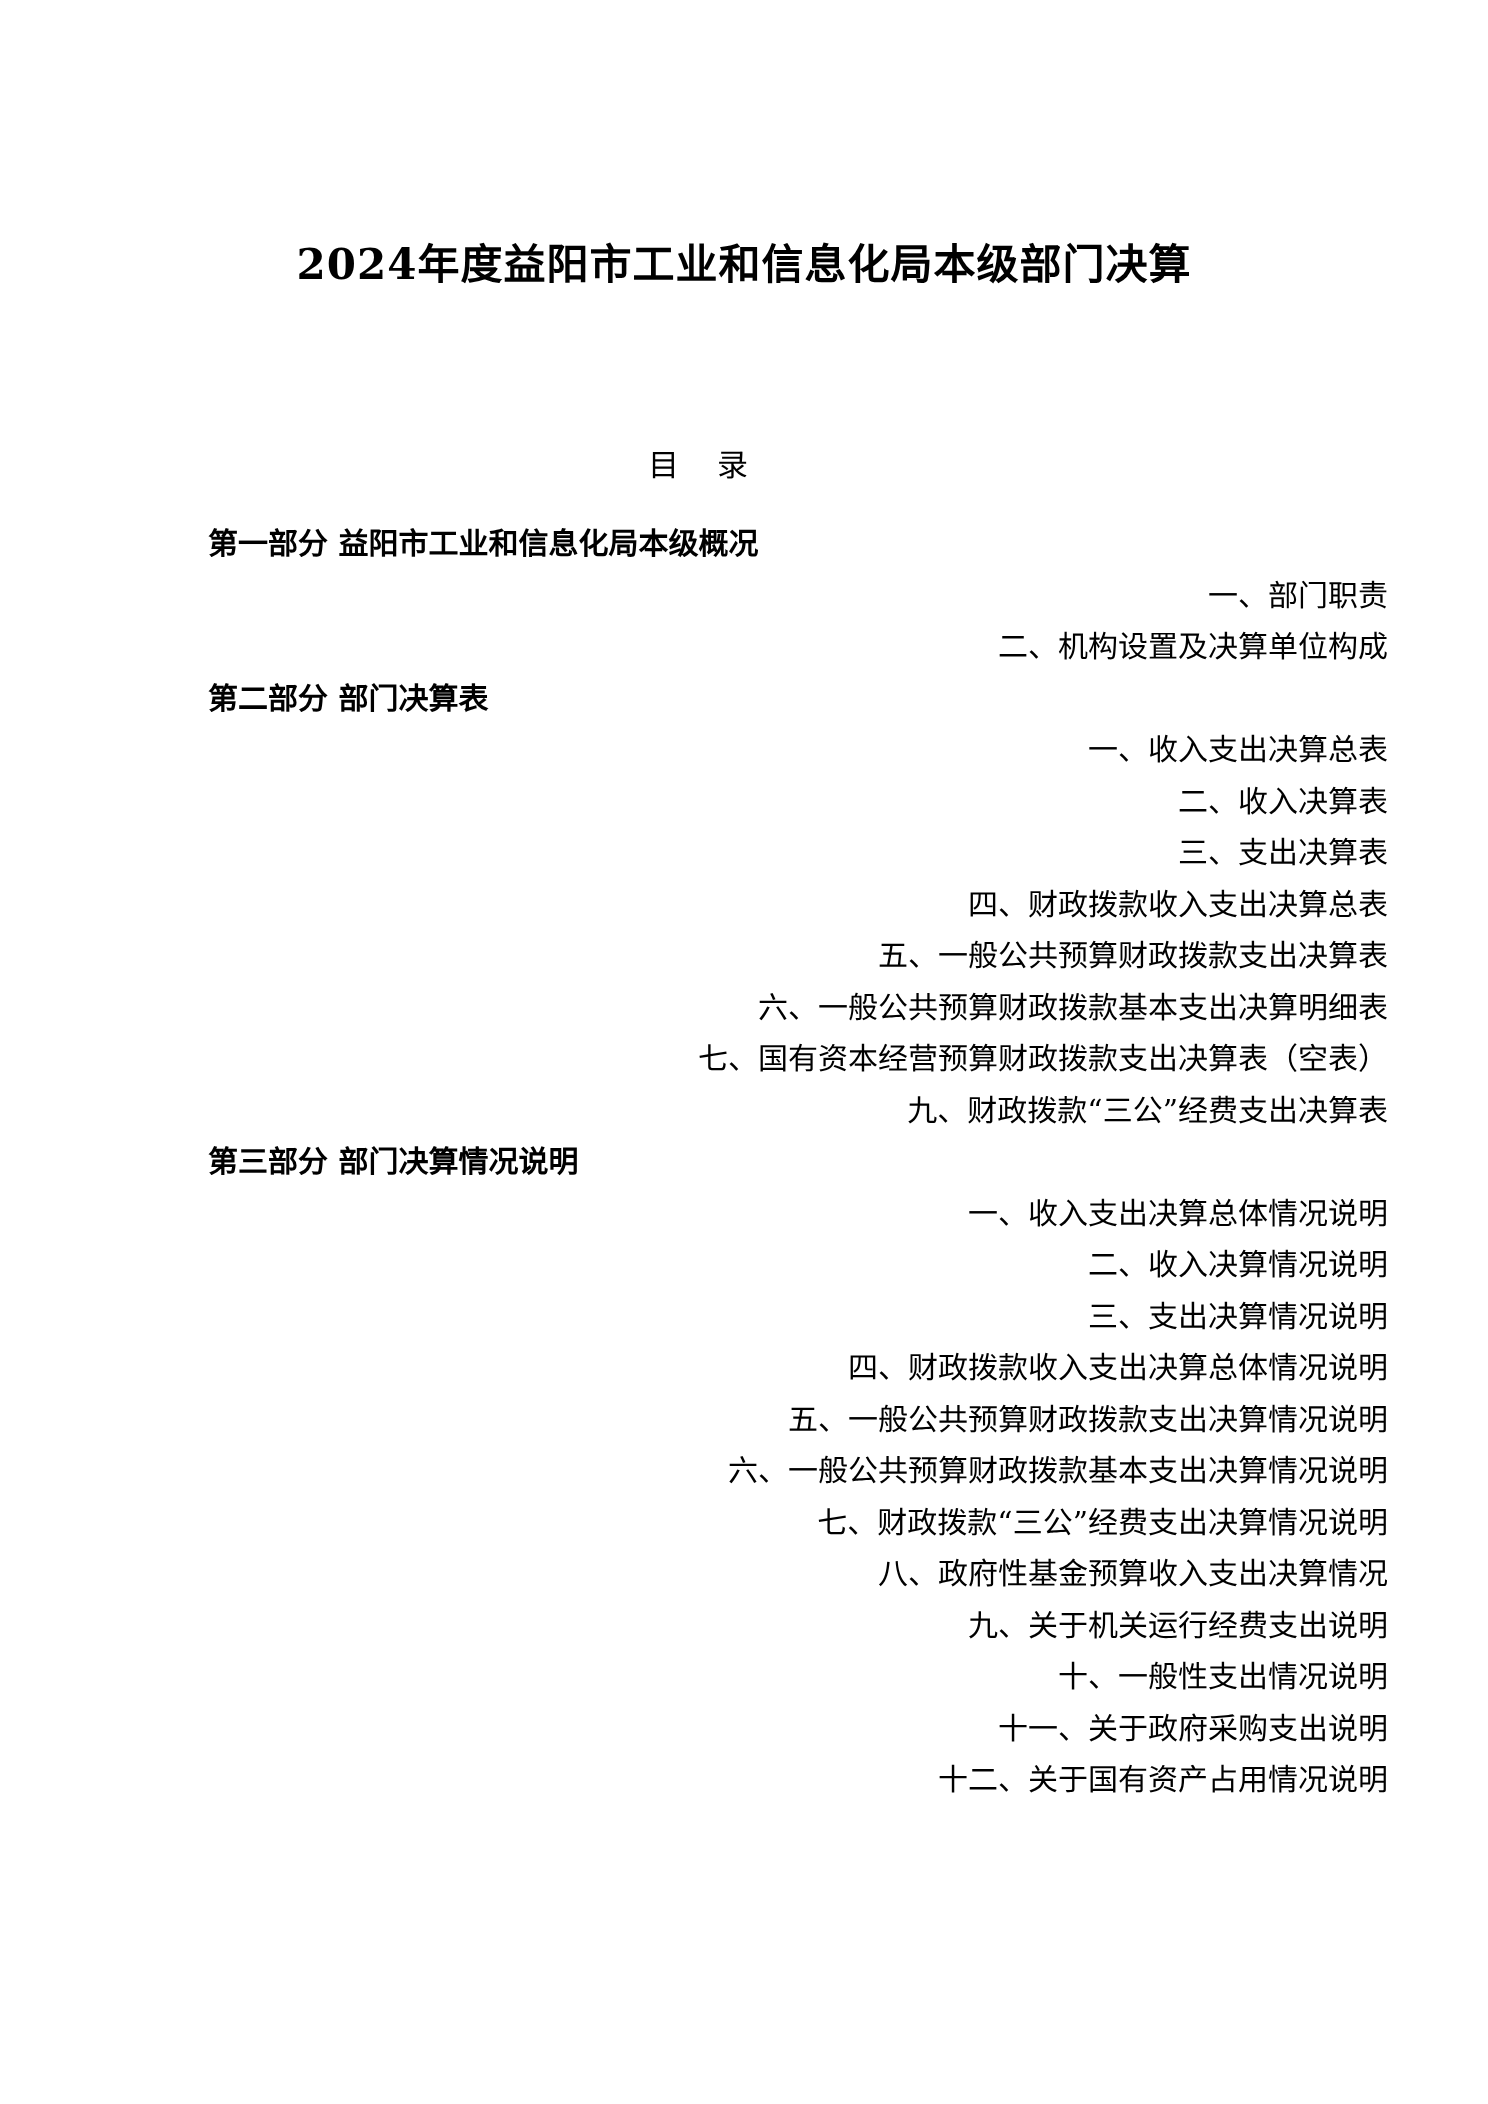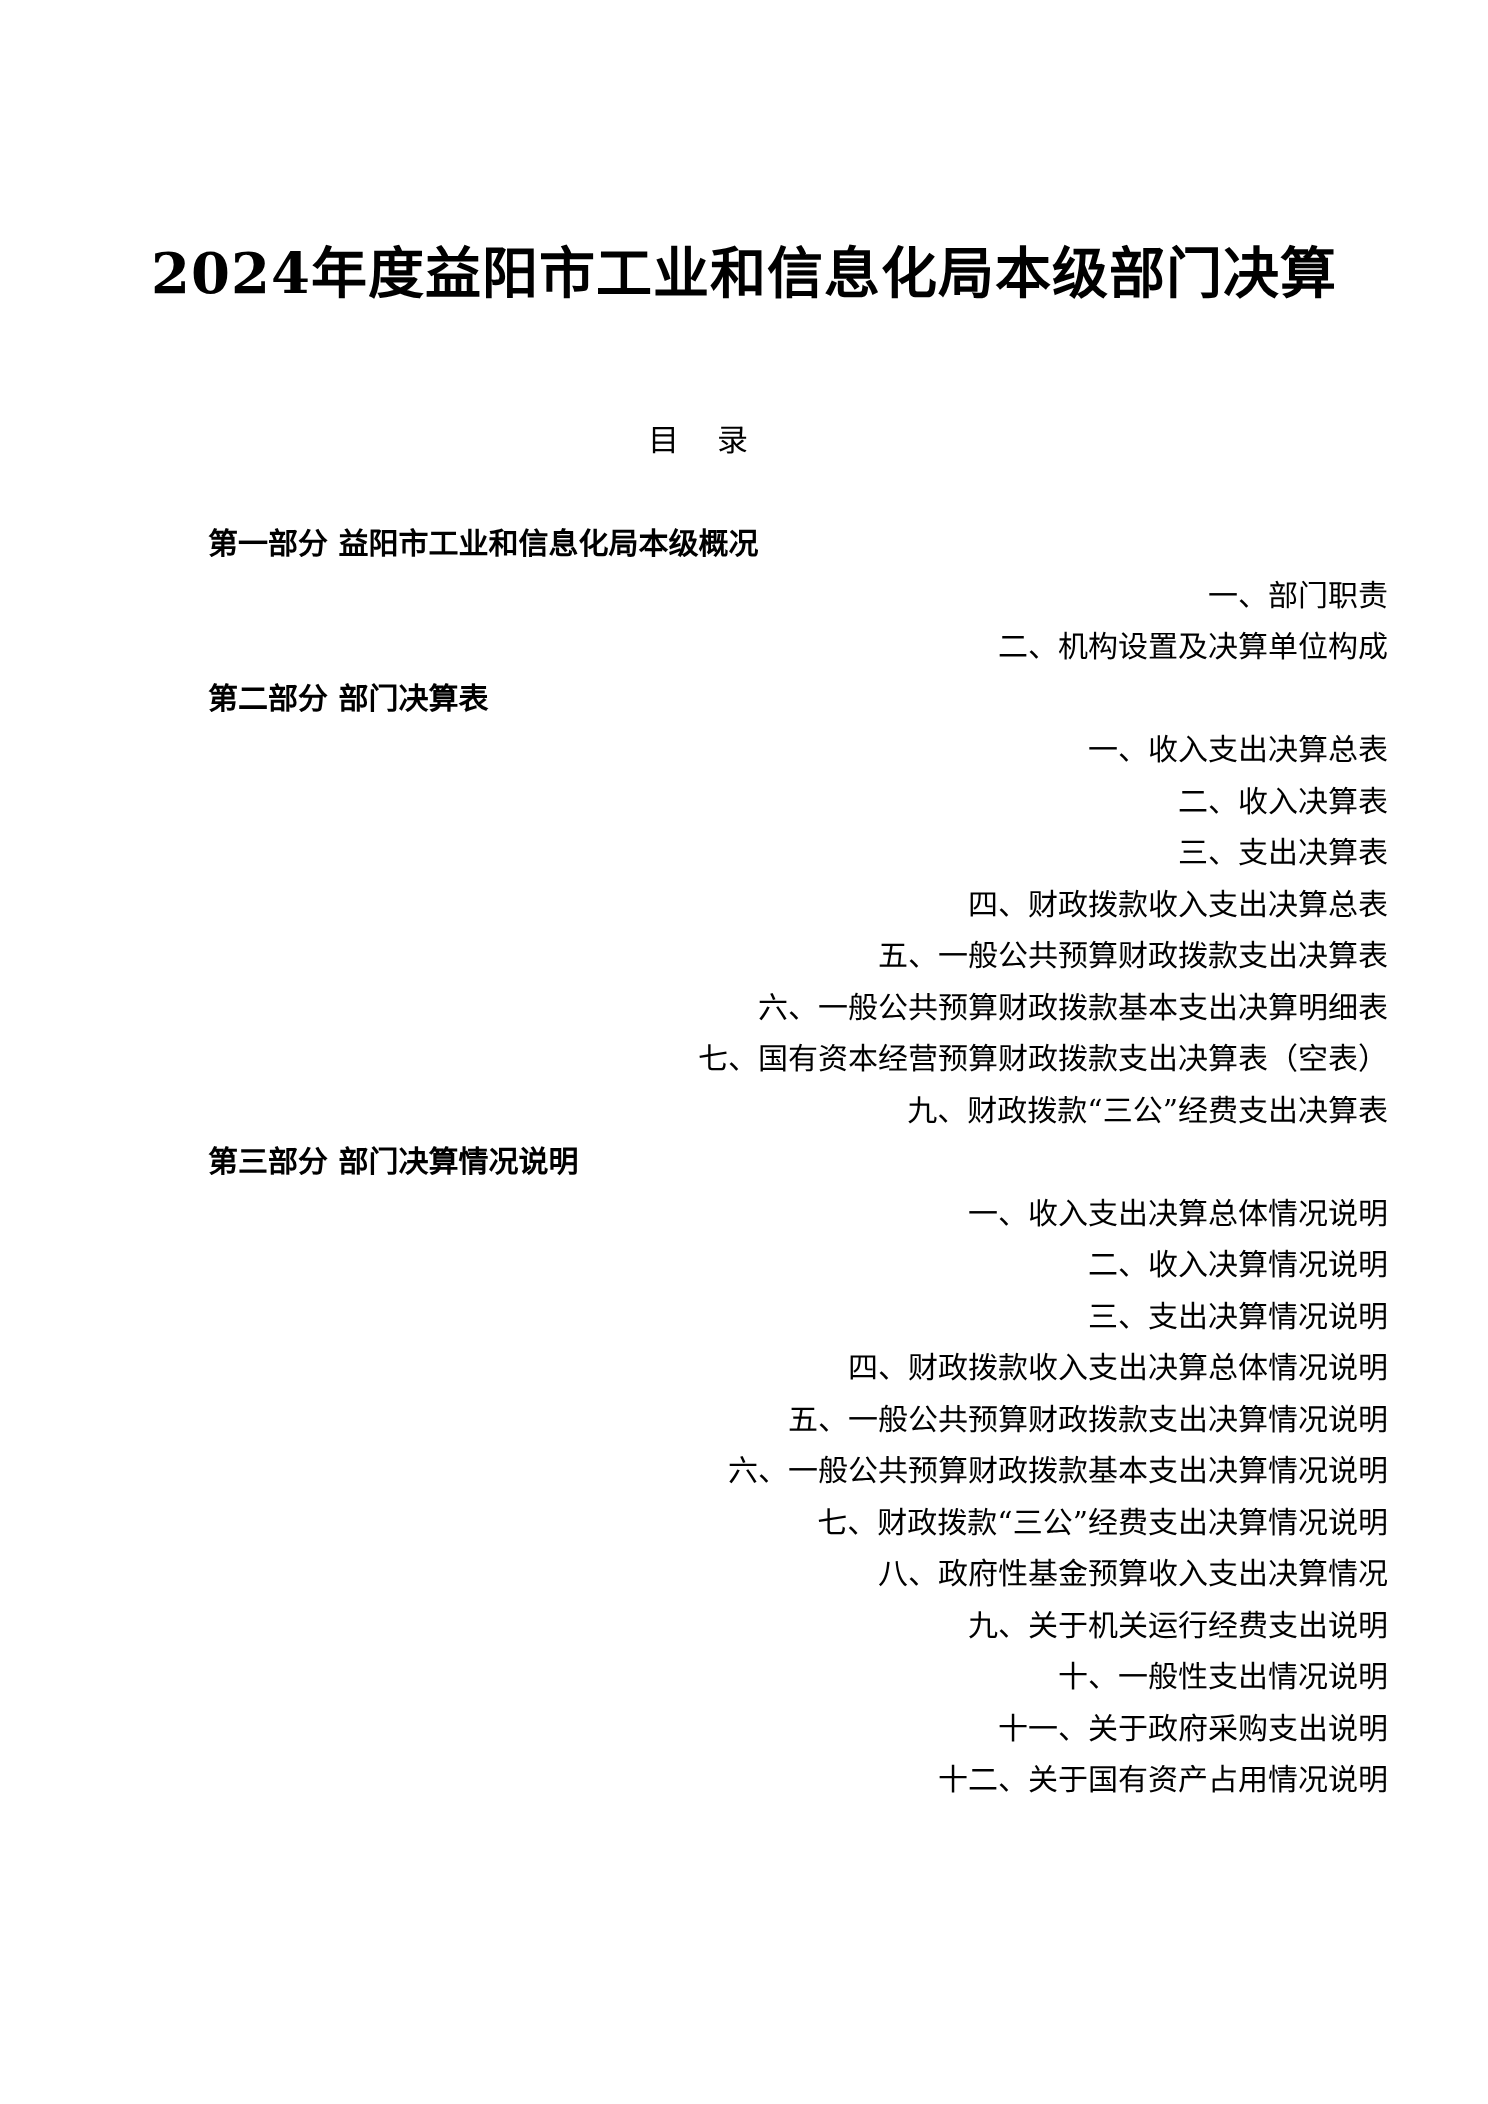--- a/index.html
+++ b/index.html
@@ -16,29 +16,29 @@
     box-sizing: border-box;
     font-family: "DejaVu Serif", "Liberation Serif", serif;
     color: #000000;
   }
   .doc-title {
     position: absolute;
     top: 240px;
     left: 0;
     width: 1488px;
     text-align: center;
-    font-size: 56px;
+    font-size: 42px;
     font-weight: bold;
     letter-spacing: 1px;
     line-height: 1.2;
     font-family: "DejaVu Serif", "Liberation Serif", serif;
   }
   .toc-heading {
     position: absolute;
-    top: 415px;
+    top: 440px;
     left: 0;
     width: 1396px;
     text-align: center;
     font-size: 31px;
     letter-spacing: 14px;
     text-indent: 14px;
     font-family: "DejaVu Serif", "Liberation Serif", serif;
   }
   .toc {
     position: absolute;

